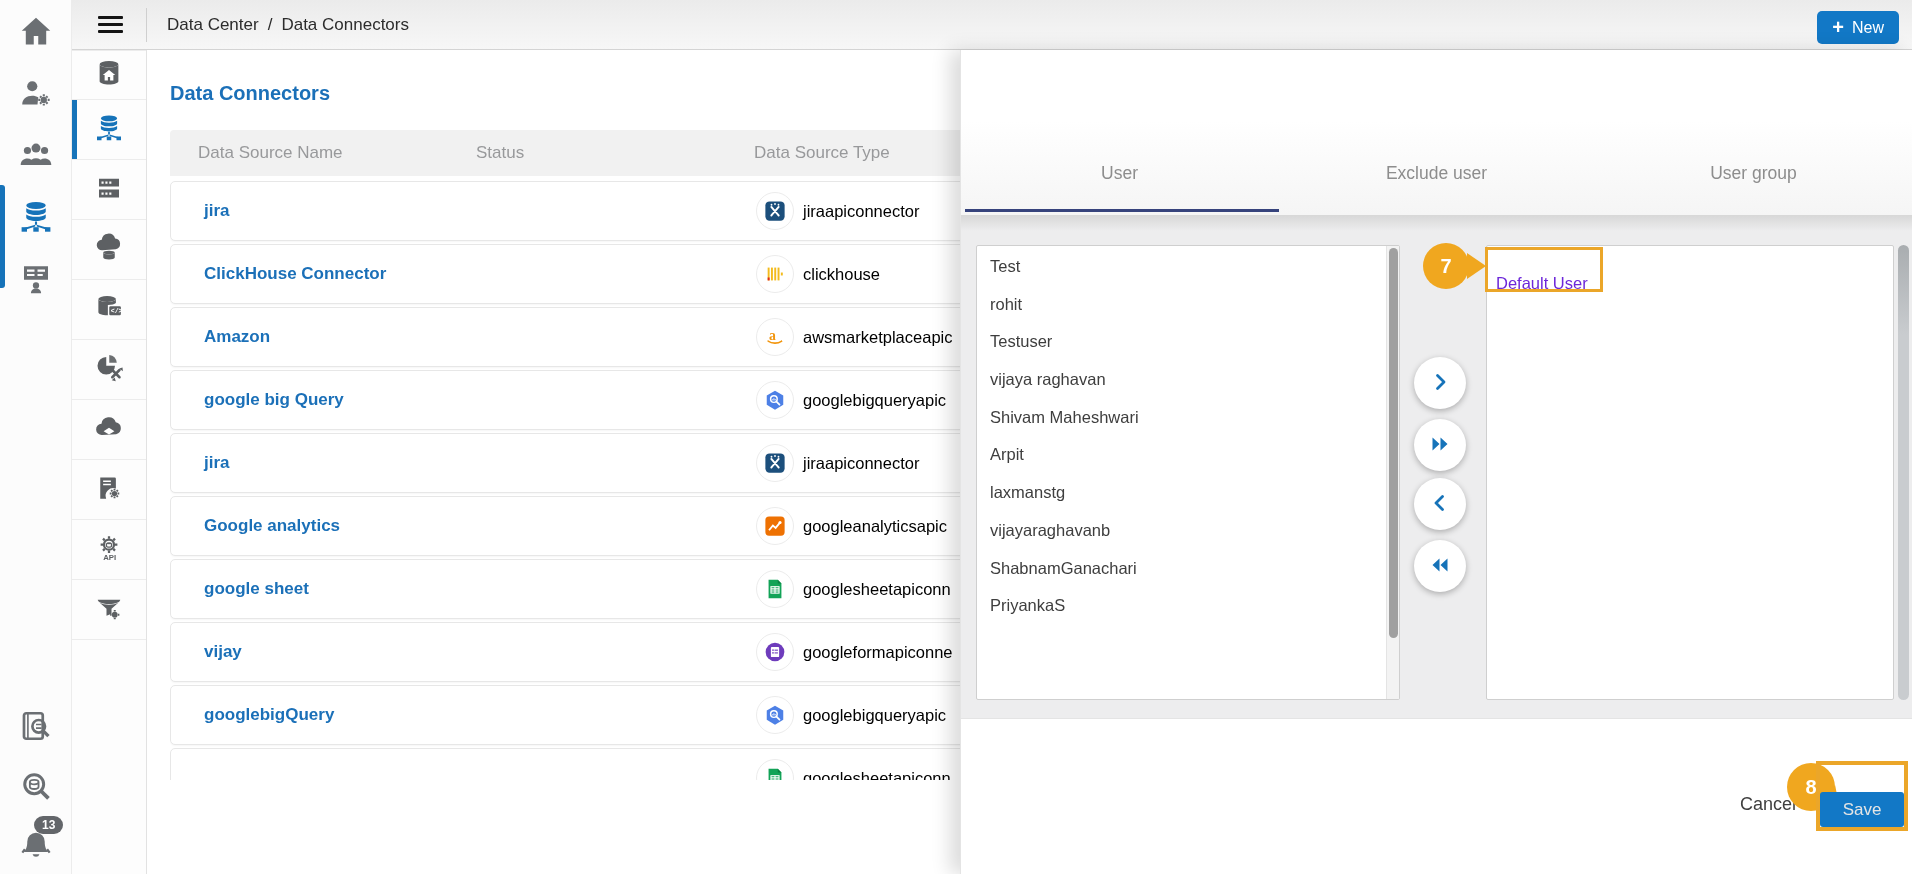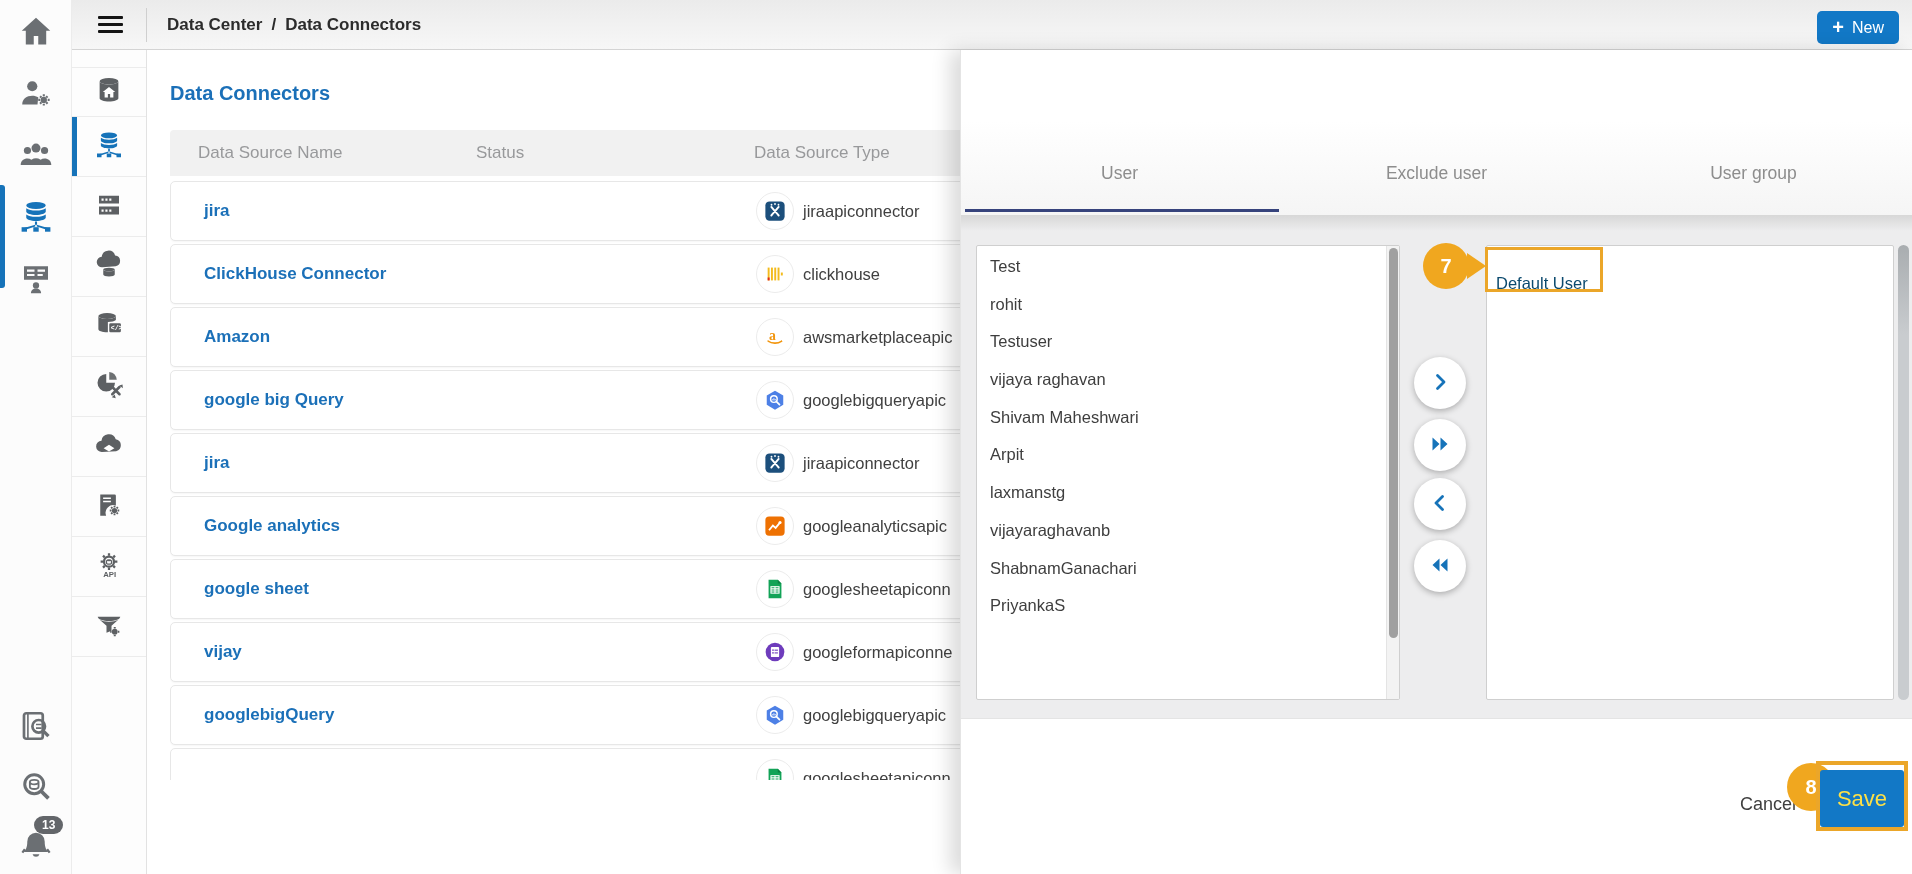--- a/index.html
+++ b/index.html
@@ -17,28 +17,28 @@
   .bell-badge { position:absolute; top:-12px; left:16px; background:#63666a; color:#fff; font-size:12px; font-weight:bold;
     padding:2px 8px; border-radius:10px; line-height:1.2; }
 
   
   #topbar { position:absolute; left:72px; top:0; width:1840px; height:50px;
     background:linear-gradient(#ebebeb,#f7f7f7); border-bottom:1px solid #d4d4d4; z-index:2; }
   #hamburger { position:absolute; left:26px; top:16px; width:25px; height:18px; cursor:pointer; }
   #hamburger span { display:block; height:3.4px; background:#141414; margin-bottom:3.6px; border-radius:1px; }
   #topbar .tb-divider { position:absolute; left:74px; top:8px; width:1px; height:34px; background:#cfcfcf; }
   #breadcrumb { position:absolute; left:95px; top:0; height:50px; display:flex; align-items:center; gap:9px;
-    font-size:17px; color:#2c2c2c; font-weight:700; }
+    font-size:17px; color:#2c2c2c; font-weight:400; }
   #new-btn { position:absolute; right:13px; top:11px; height:33px; padding:0 15px; background:#1278c6; color:#fff;
     border:none; border-radius:5px; font-size:16px; font-family:inherit; display:flex; align-items:center; gap:8px; cursor:pointer; }
   #new-btn .plus { font-size:20px; font-weight:bold; line-height:1; margin-top:-2px; }
 
   
   #sb2 { position:absolute; left:72px; top:50px; width:75px; height:824px; background:#fdfdfd; border-right:1px solid #e2e2e2; z-index:2; }
-  #sb2-list { margin-top:17px; }
+  #sb2-list { margin-top:0; }
   .sb2-item { position:relative; height:60px; display:flex; align-items:center; justify-content:center;
     border-bottom:1px solid #ececec; color:#5d6063; cursor:pointer; }
   .sb2-item:first-child { height:50px; border-top:1px solid #ececec; }
   .sb2-item svg { width:30px; height:30px; }
   .sb2-item.active { color:#1673b9; }
   .sb2-item.active::before { content:""; position:absolute; left:0; top:0; width:5px; height:100%; background:#1673b9; }
 
   
   #content { position:absolute; left:147px; top:50px; width:1765px; height:824px; background:#fff; z-index:1; }
   #page-title { position:absolute; left:23px; top:32px; font-size:20px; font-weight:bold; color:#1b70b8; }
@@ -47,21 +47,21 @@
   #col-name { left:28px; } #col-status { left:306px; } #col-type { left:584px;text-align:center; }
   #rows { position:absolute; left:23px; top:131px; width:1720px; height:599px; overflow:hidden; }
   .row { position:relative; height:60px; margin-bottom:3px; background:#fff; border:1px solid #e7e7e7; border-radius:5px;
     box-shadow:0 1px 2px rgba(0,0,0,.04); }
   .rname { position:absolute; left:33px; top:50%; transform:translateY(-50%); color:#1b70b8; font-weight:bold; font-size:17px;
     text-decoration:none; cursor:pointer; }
   .rstatus { position:absolute; left:306px; top:50%; transform:translateY(-50%); font-size:16px; color:#3f3f3f; }
   .ticon { position:absolute; left:585px; top:10px; width:38px; height:38px; border:1px solid #ececec; border-radius:50%;
     background:#fff; display:flex; align-items:center; justify-content:center; }
   .ticon svg { width:22px; height:22px; }
-  .tlabel { position:absolute; left:632px; top:50%; transform:translateY(-50%); font-size:16.5px; color:#404040; white-space:nowrap; }
+  .tlabel { position:absolute; left:632px; top:50%; transform:translateY(-50%); font-size:16.5px; color:#000000; white-space:nowrap; }
 
   
   #modal { position:absolute; left:960px; top:50px; width:952px; height:824px; background:#fff;
     box-shadow:-10px 0 18px rgba(0,0,0,.14); border-left:1px solid #e4e4e4; z-index:10; }
   #modal-header { position:absolute; left:0; top:0; width:100%; height:71px; background:#f7f9fa; border-bottom:1px solid #e3e3e3; }
   .anno-box { border:3px solid #eba629; }
   #title-anno { position:absolute; left:4px; top:7px; width:268px; height:57px; display:flex; align-items:center; background:transparent; }
   #modal-title { margin-left:19px; font-size:19.5px; color:#2273b8; font-weight:500; }
   #modal-close { position:absolute; left:896px; top:22px; width:30px; height:30px; border:none; background:none;
     font-size:21px; color:#3c3c3c; cursor:pointer; font-family:inherit; }
@@ -85,30 +85,30 @@
   #badge7 { position:absolute; left:462px; top:28px; width:46px; height:46px; border-radius:50%; }
   #badge7::after { content:""; position:absolute; right:-17px; top:10px; border-left:19px solid #f0a71f;
     border-top:13px solid transparent; border-bottom:13px solid transparent; }
 
   .xfer-btn { position:absolute; left:453px; width:52px; height:52px; border-radius:50%; background:#fff; border:none;
     box-shadow:0 2px 6px rgba(0,0,0,.28); display:flex; align-items:center; justify-content:center; cursor:pointer; }
   .xfer-btn svg { width:24px; height:24px; }
 
   #right-list { position:absolute; left:525px; top:30px; width:408px; height:455px; background:#fff; border:1px solid #cfcfcf; border-radius:2px; }
   #selected-anno { position:absolute; left:-2px; top:1px; width:118px; height:45px; display:flex; align-items:center; background:#fff; }
-  #selected-user { margin-left:8px; font-size:16.5px; color:#0c4a6e; white-space:nowrap;margin-top:28px; }
+  #selected-user { margin-left:8px; font-size:16.5px; color:#6d28d9; white-space:nowrap;margin-top:28px; }
   #right-scroll { position:absolute; left:937px; top:30px; width:11px; height:455px; border-radius:6px;
     background:linear-gradient(#a9adb0,#c9cccf 90px,#c9cccf); }
 
   #modal-footer { position:absolute; left:0; top:668px; width:100%; height:156px; background:#fff; border-top:1px solid #e4e4e4; }
   #cancel-btn { position:absolute; left:767px; top:75px; width:80px; background:none; border:none; font-size:18px; color:#3f3f3f;
     font-family:inherit; cursor:pointer; }
   #save-anno { position:absolute; left:855px; top:42px; width:92px; height:70px; border-width:4px; z-index:5; }
-  #save-btn { position:absolute; left:0; bottom:0; width:84px; height:57px; background:#1278c6; color:#fde047; border:none;
-    border-radius:3px; font-size:22px; font-family:inherit; cursor:pointer; }
+  #save-btn { position:absolute; left:0; bottom:0; width:84px; height:35px; background:#1278c6; color:#e5e5e5; border:none;
+    border-radius:3px; font-size:17px; font-family:inherit; cursor:pointer; }
   #badge8 { position:absolute; left:826px; top:44px; width:48px; height:48px; border-radius:50%; z-index:4; }
   #badge8::after { content:""; position:absolute; right:-7px; bottom:-1px; border-left:18px solid #f0a71f;
     border-top:12px solid transparent; border-bottom:12px solid transparent; transform:rotate(45deg); }
 </style>
 </head>
 <body>
 
 <div id="app">
 
   <aside id="sb1">

